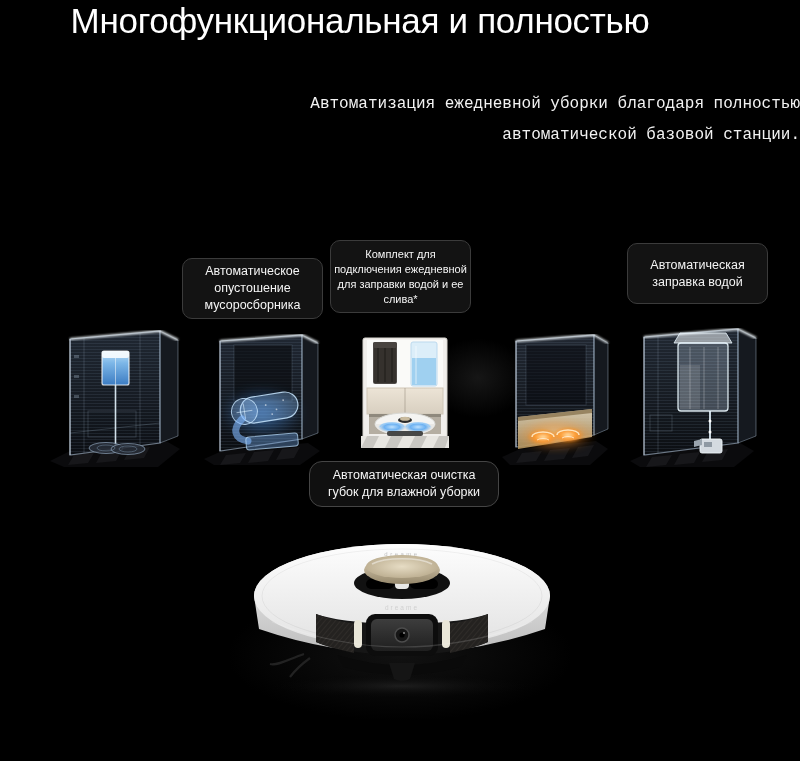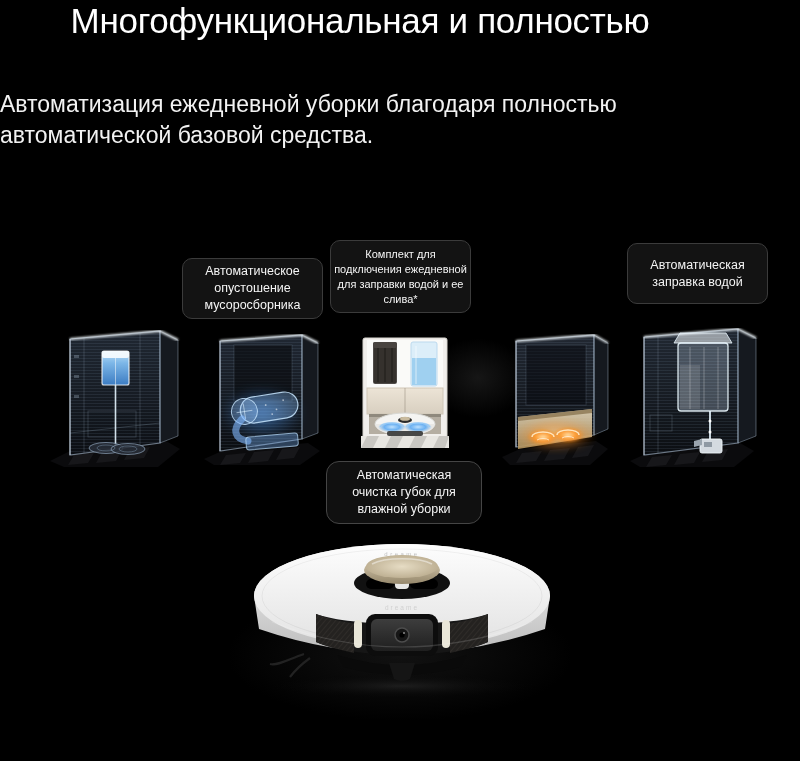--- a/index.html
+++ b/index.html
@@ -2,22 +2,22 @@
 <html><head>
 <meta charset="utf-8">
 <style>
   html,body{margin:0;padding:0;background:#000;}
   #app{position:relative;width:800px;height:761px;background:#000;overflow:hidden;
        font-family:"Liberation Sans",sans-serif;color:#fff;}
   
   .title{position:absolute;top:1px;left:0;width:720px;margin:0;text-align:center;
          font-size:35px;line-height:39px;font-weight:500;letter-spacing:-0.3px;color:#ffffff;}
   .title span{display:block;}
-  .subtitle{position:absolute;top:89px;left:0;width:800px;margin:0;text-align:left;
-            font-size:23px;line-height:31px;font-weight:400;color:#f2f2f2;}
+  .subtitle{position:absolute;top:89px;left:0;width:800px;margin:0;text-align:right;
+            font-size:16px;line-height:31px;font-weight:400;color:#f2f2f2;font-family:Liberation Mono, monospace;}
   .subtitle span{display:block;}
   
   .feature-box{position:absolute;box-sizing:border-box;background:#131313;border:1px solid #3b3b3b;
                border-radius:10px;color:#f5f5f5;font-size:12.5px;line-height:17px;text-align:center;
                display:flex;align-items:center;justify-content:center;padding:6px 8px;}
   .fb1{left:37px;top:243px;width:141px;height:61px;}
   .fb2{left:182px;top:258px;width:141px;height:61px;justify-content:center;}
   .fb3{left:330px;top:240px;width:141px;height:73px;font-size:11px;line-height:15px;padding:4px 3px;}
   .fb4{left:478px;top:243px;width:141px;height:61px;}
   .fb5{left:627px;top:243px;width:141px;height:61px;}
@@ -29,39 +29,39 @@
   .st3{left:355px;top:336px;width:100px;height:114px;}
   .st4{left:496px;top:323px;width:116px;height:142px;}
   .st5{left:622px;top:315px;width:144px;height:152px;}
   .blob{position:absolute;pointer-events:none;}
   .blob1{left:428px;top:338px;width:100px;height:80px;
          background:radial-gradient(ellipse at center,rgba(58,58,58,.38),rgba(0,0,0,0) 70%);}
   .blob2{left:230px;top:590px;width:340px;height:130px;
          background:radial-gradient(ellipse at center,rgba(32,32,32,.55),rgba(0,0,0,0) 72%);}
   
   .center-callout{position:absolute;left:404px;top:461px;transform:translateX(-50%);
-                  box-sizing:border-box;width:156px;background:rgba(18,18,18,.9);
+                  box-sizing:border-box;width:190px;background:rgba(18,18,18,.9);
                   border:1px solid #454545;border-radius:13px;color:#f5f5f5;
                   font-size:12.5px;line-height:17px;text-align:center;padding:5px 8px;}
   
   .robot{position:absolute;left:242px;top:526px;width:320px;height:180px;}
   .robot svg{display:block;width:100%;height:100%;}
 </style>
 </head>
 <body>
 
 <div id="app">
 
   <h1 class="title">
     <span>Многофункциональная и полностью</span>
   </h1>
 
   <p class="subtitle">
     <span>Автоматизация ежедневной уборки благодаря полностью</span>
-    <span>автоматической базовой средства.</span>
+    <span>автоматической базовой станции.</span>
   </p>
 
   <div class="feature-box fb2">
     <span>Автоматическое опустошение мусоросборника</span>
   </div>
   <div class="feature-box fb3">
     <span>Комплект для подключения ежедневной для заправки водой и ее слива*</span>
   </div>
   <div class="feature-box fb5">
     <span>Автоматическая заправка водой</span>

